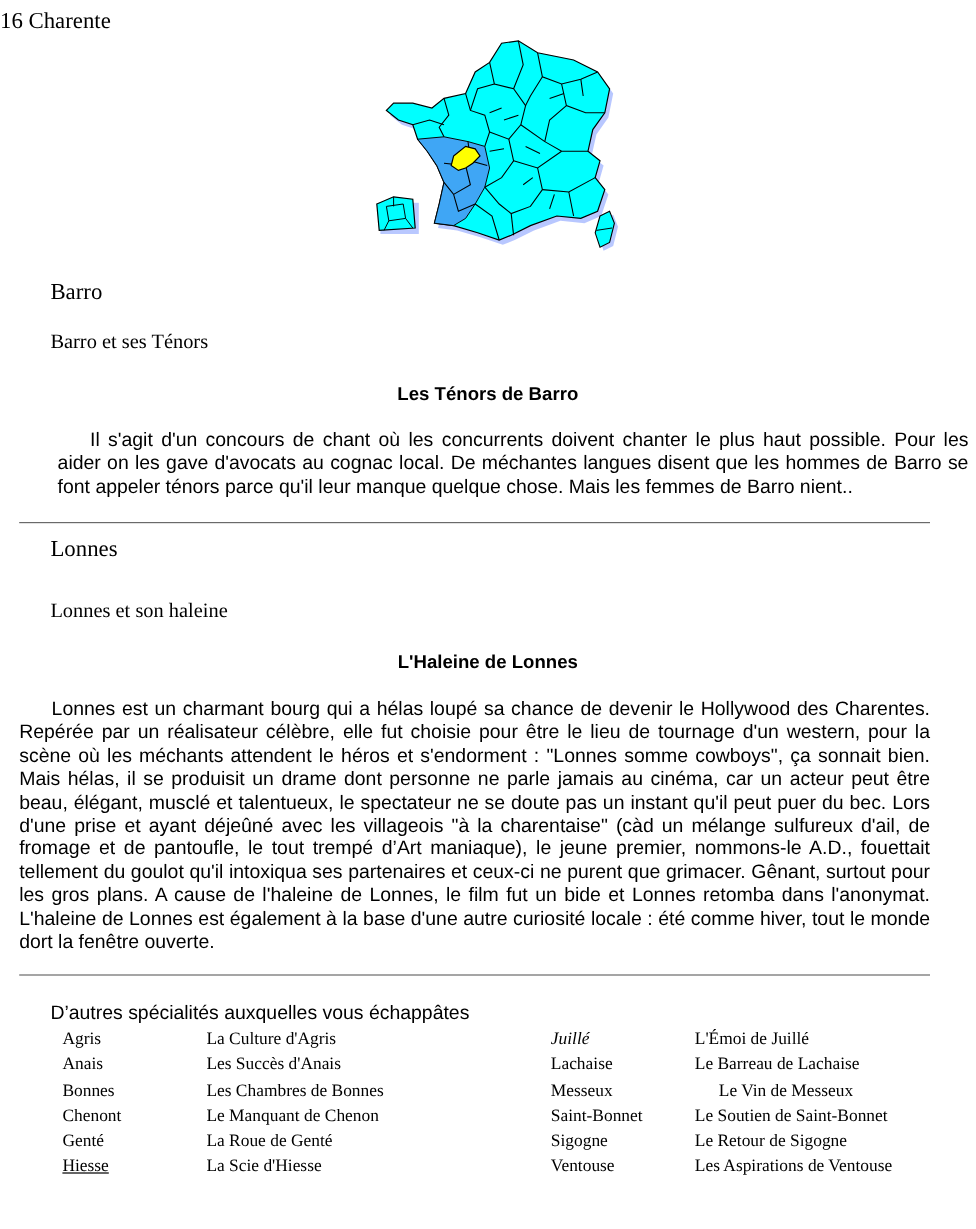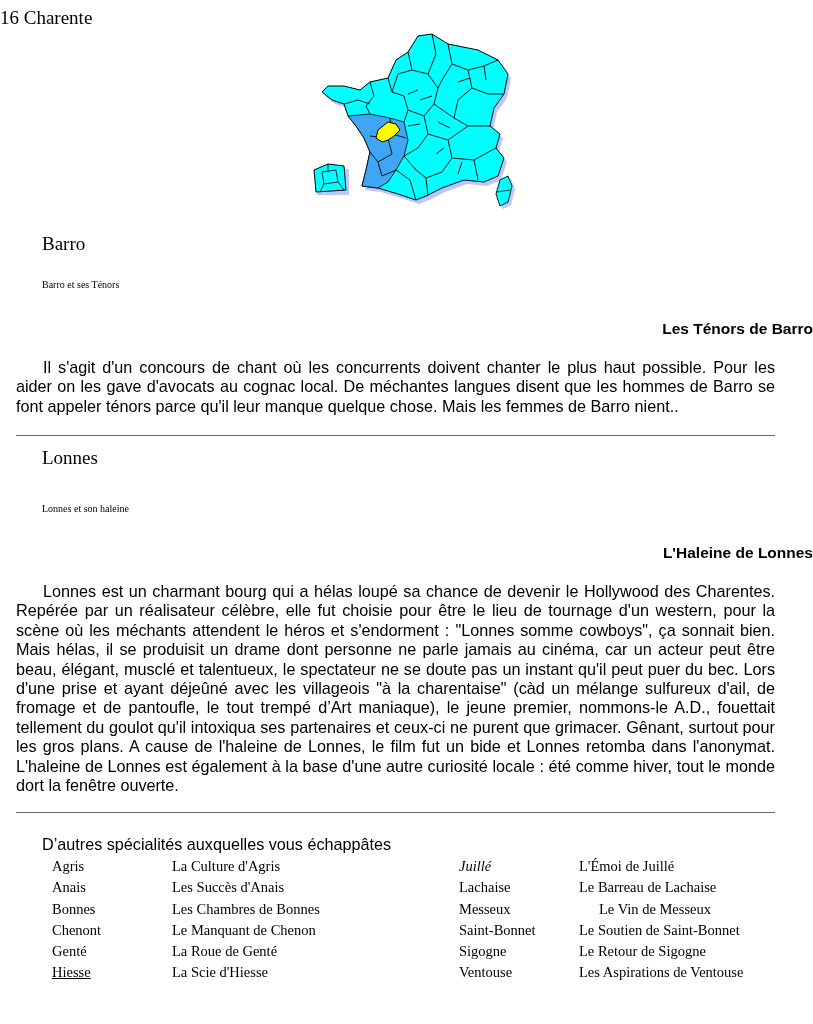--- a/index.html
+++ b/index.html
@@ -3,22 +3,22 @@
 <meta charset="utf-8">
 <style>
   html, body { margin:0; padding:0; background:#ffffff; }
   body { width:813px; height:1024px; position:relative; overflow:hidden; color:#000; }
   .serif { font-family: "Liberation Serif", "DejaVu Serif", serif; }
   .sans { font-family: "Liberation Sans", "DejaVu Sans", sans-serif; }
   .abs { position:absolute; white-space:nowrap; }
   #page-title { left:0; width:813px; top:7px; font-size:19px; line-height:22px; }
   #map { position:absolute; left:308px; top:30px; width:210px; height:182px; }
   .town { font-size:19px; line-height:22px; }
-  .subtitle { font-size:10px; line-height:18px;text-align:center; }
-  .story-title { left:0; width:813px; text-align:right; font-size:15.5px; font-weight:bold; line-height:18px; }
+  .subtitle { font-size:17px; line-height:18px;text-align:center; }
+  .story-title { left:0; width:813px; text-align:center; font-size:15.5px; font-weight:bold; line-height:18px; }
   .para { position:absolute; left:16px; width:759px; font-size:16.2px; line-height:19.4px; text-align:justify; text-indent:27px; white-space:normal; }
   .rule { position:absolute; left:16px; width:759px; height:0; border-top:1.5px solid #6a6a6a; }
   #others-heading { left:42px; top:834px; font-size:16.2px; line-height:20px; }
   .cell { position:absolute; font-size:14.5px; line-height:18px; white-space:nowrap; }
 </style>
 </head>
 <body>
 
 <div id="page-title" class="abs serif">16 Charente</div>
 
@@ -64,21 +64,21 @@
   <g>
     <rect x="6" y="136" width="32" height="26" fill="#9bb0ff" opacity="0.7" transform="translate(3,3)"></rect>
     <path d="M6 140 L20 134 L36 136 L38 160 L8 162 Z" fill="#00ffff" stroke="#000" stroke-width="1"></path>
     <path d="M14 142 L28 140 L30 152 L16 154 Z M20 134 L20 142 M30 152 L36 160 M16 154 L12 162" fill="none" stroke="#000" stroke-width="0.8"></path>
   </g>
 </svg>
 
 <div class="abs serif town" style="left:42px; top:233px;">Barro</div>
 <div class="abs serif subtitle" style="left:42px; top:276px;">Barro et ses Ténors</div>
 <div class="abs sans story-title" style="top:320px;">Les Ténors de Barro</div>
-<div class="para sans" style="top:358px;">Il s'agit d'un concours de chant où les concurrents doivent chanter le plus haut possible. Pour les aider on les gave d'avocats au cognac local. De méchantes langues disent que les hommes de Barro se font appeler ténors parce qu'il leur manque quelque chose. Mais les femmes de Barro nient..</div>
+<div class="para sans" style="top:358px;margin-left:32px;">Il s'agit d'un concours de chant où les concurrents doivent chanter le plus haut possible. Pour les aider on les gave d'avocats au cognac local. De méchantes langues disent que les hommes de Barro se font appeler ténors parce qu'il leur manque quelque chose. Mais les femmes de Barro nient..</div>
 <div class="rule" style="top:435px;"></div>
 
 <div class="abs serif town" style="left:42px; top:447px;">Lonnes</div>
 <div class="abs serif subtitle" style="left:42px; top:500px;">Lonnes et son haleine</div>
 <div class="abs sans story-title" style="top:544px;">L'Haleine de Lonnes</div>
 <div class="para sans" style="top:582px;">Lonnes est un charmant bourg qui a hélas loupé sa chance de devenir le Hollywood des Charentes. Repérée par un réalisateur célèbre, elle fut choisie pour être le lieu de tournage d'un western, pour la scène où les méchants attendent le héros et s'endorment : "Lonnes somme cowboys", ça sonnait bien. Mais hélas, il se produisit un drame dont personne ne parle jamais au cinéma, car un acteur peut être beau, élégant, musclé et talentueux, le spectateur ne se doute pas un instant qu'il peut puer du bec. Lors d'une prise et ayant déjeûné avec les villageois "à la charentaise" (càd un mélange sulfureux d'ail, de fromage et de pantoufle, le tout trempé d’Art maniaque), le jeune premier, nommons-le A.D., fouettait tellement du goulot qu'il intoxiqua ses partenaires et ceux-ci ne purent que grimacer. Gênant, surtout pour les gros plans. A cause de l'haleine de Lonnes, le film fut un bide et Lonnes retomba dans l'anonymat. L'haleine de Lonnes est également à la base d'une autre curiosité locale : été comme hiver, tout le monde dort la fenêtre ouverte.</div>
 <div class="rule" style="top:812px;"></div>
 
 <div id="others-heading" class="abs sans">D’autres spécialités auxquelles vous échappâtes</div>
 

